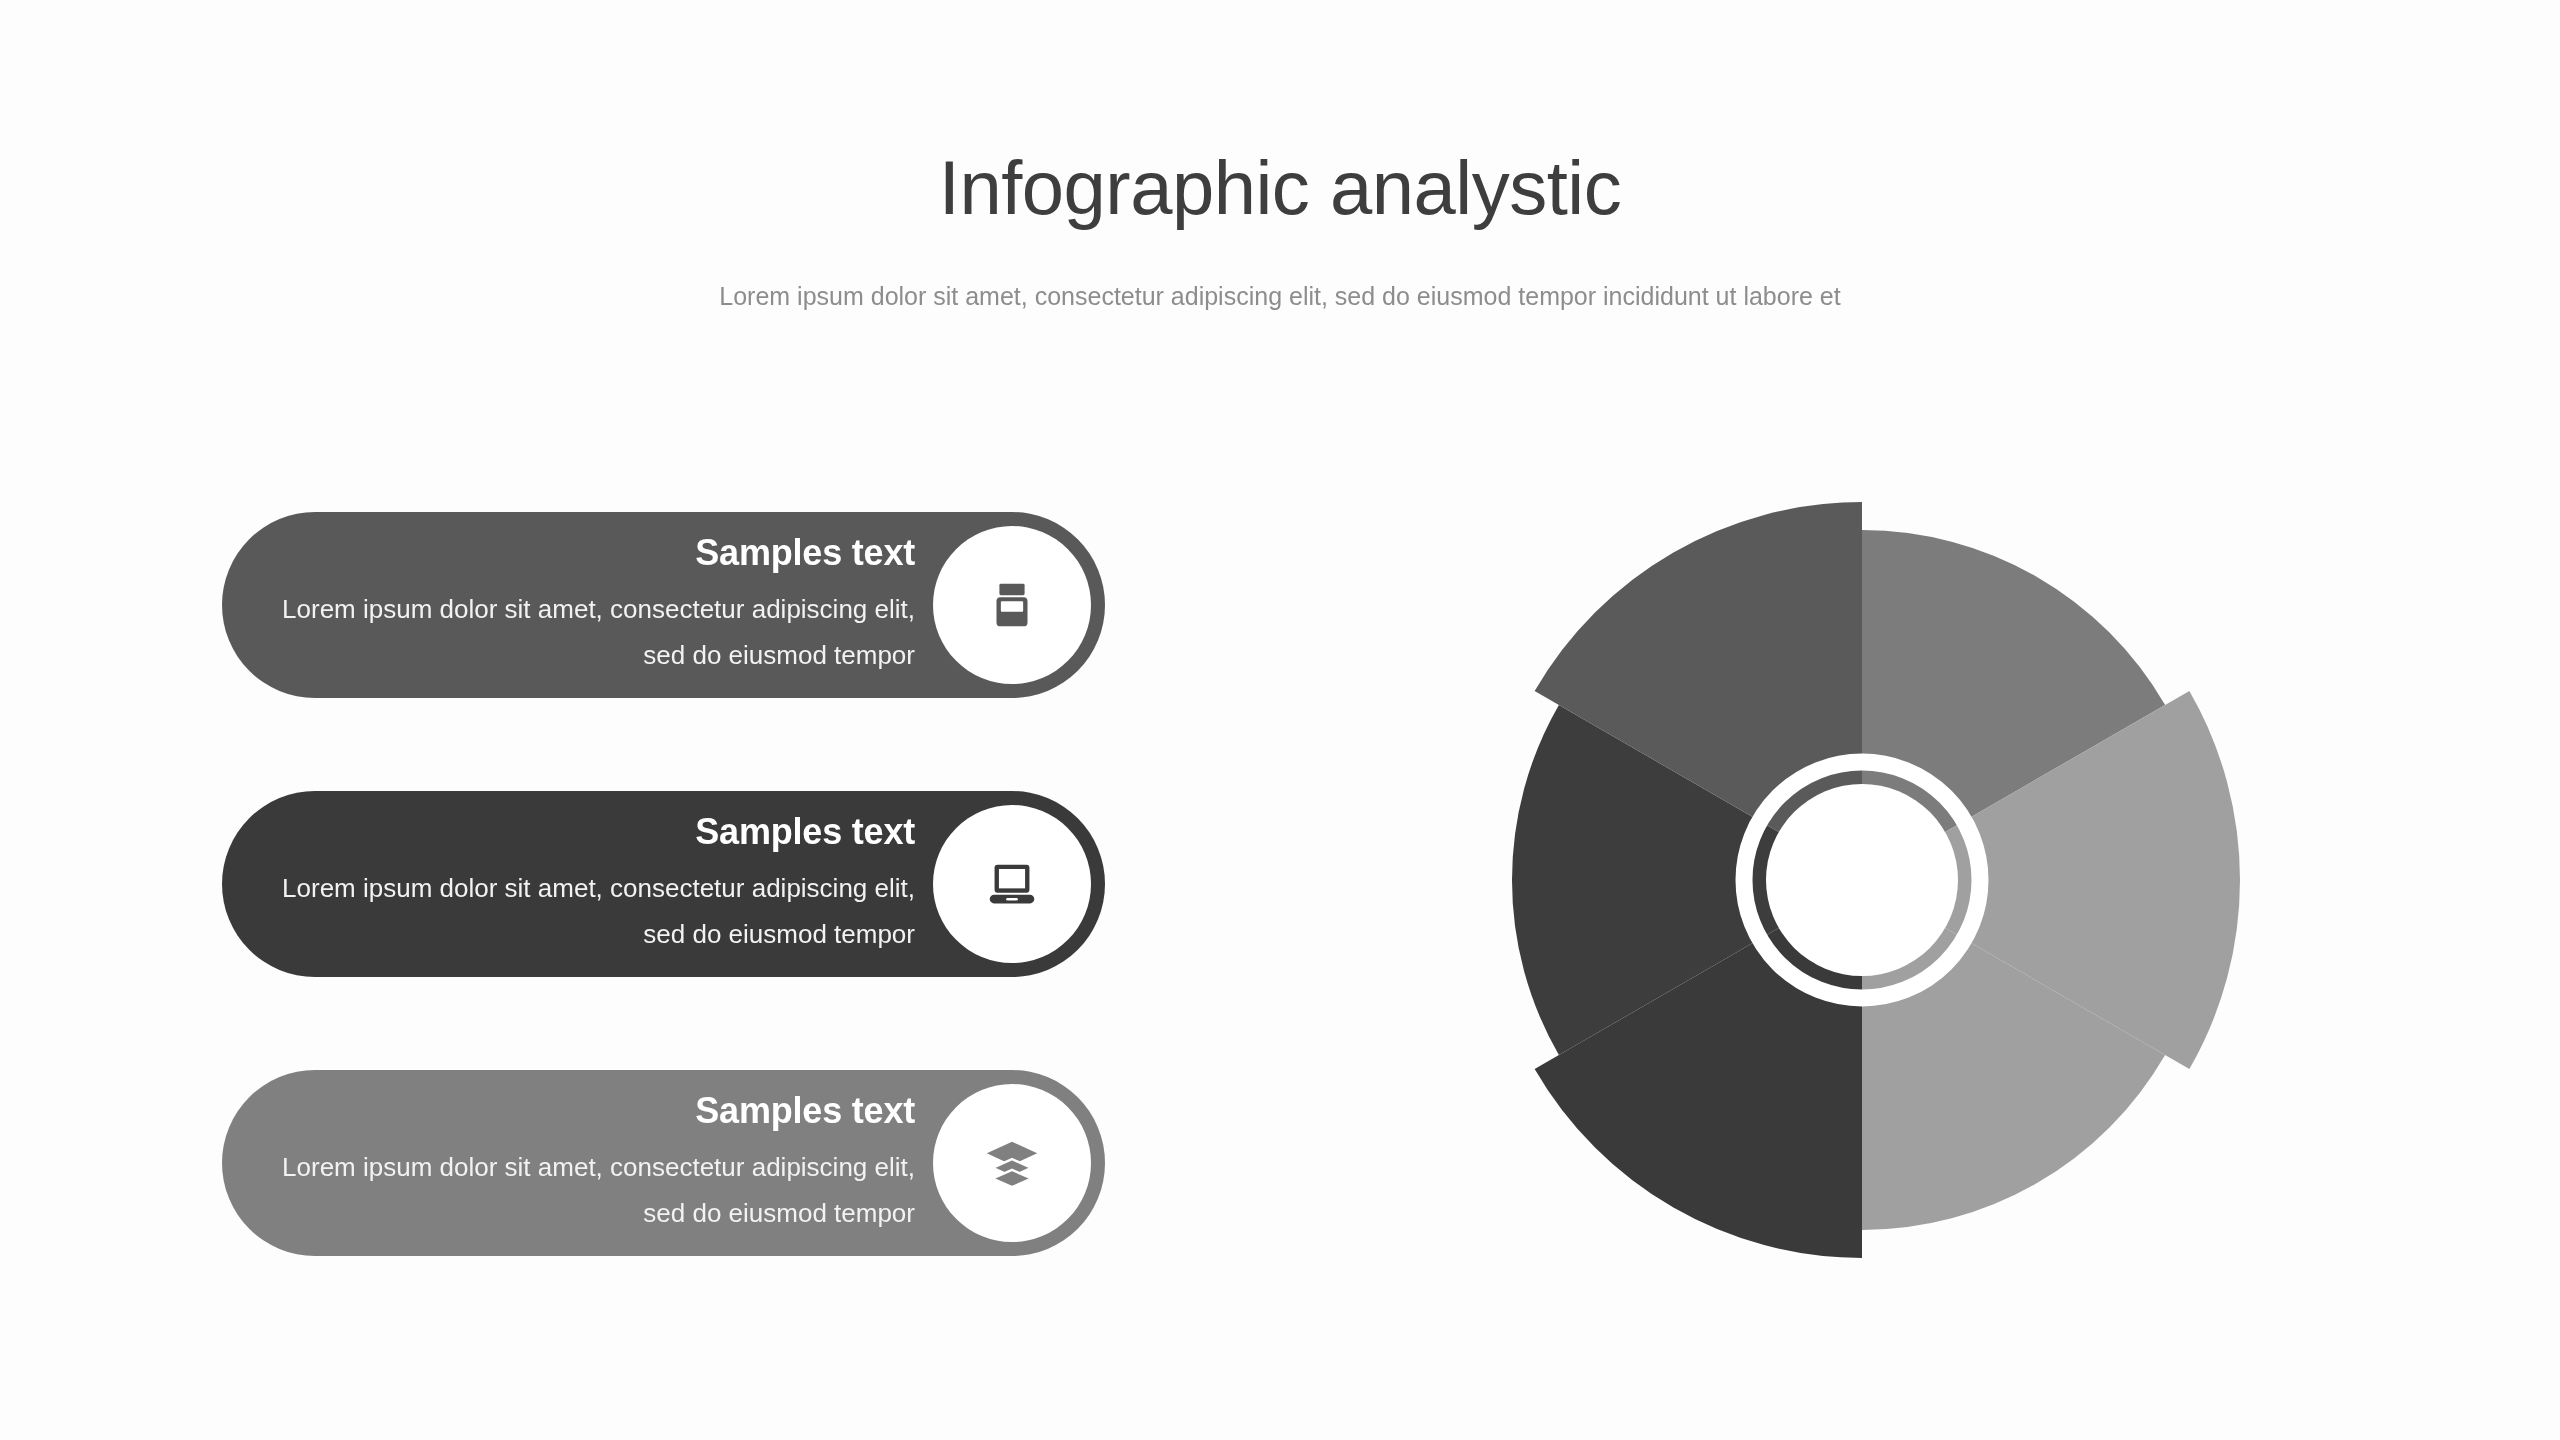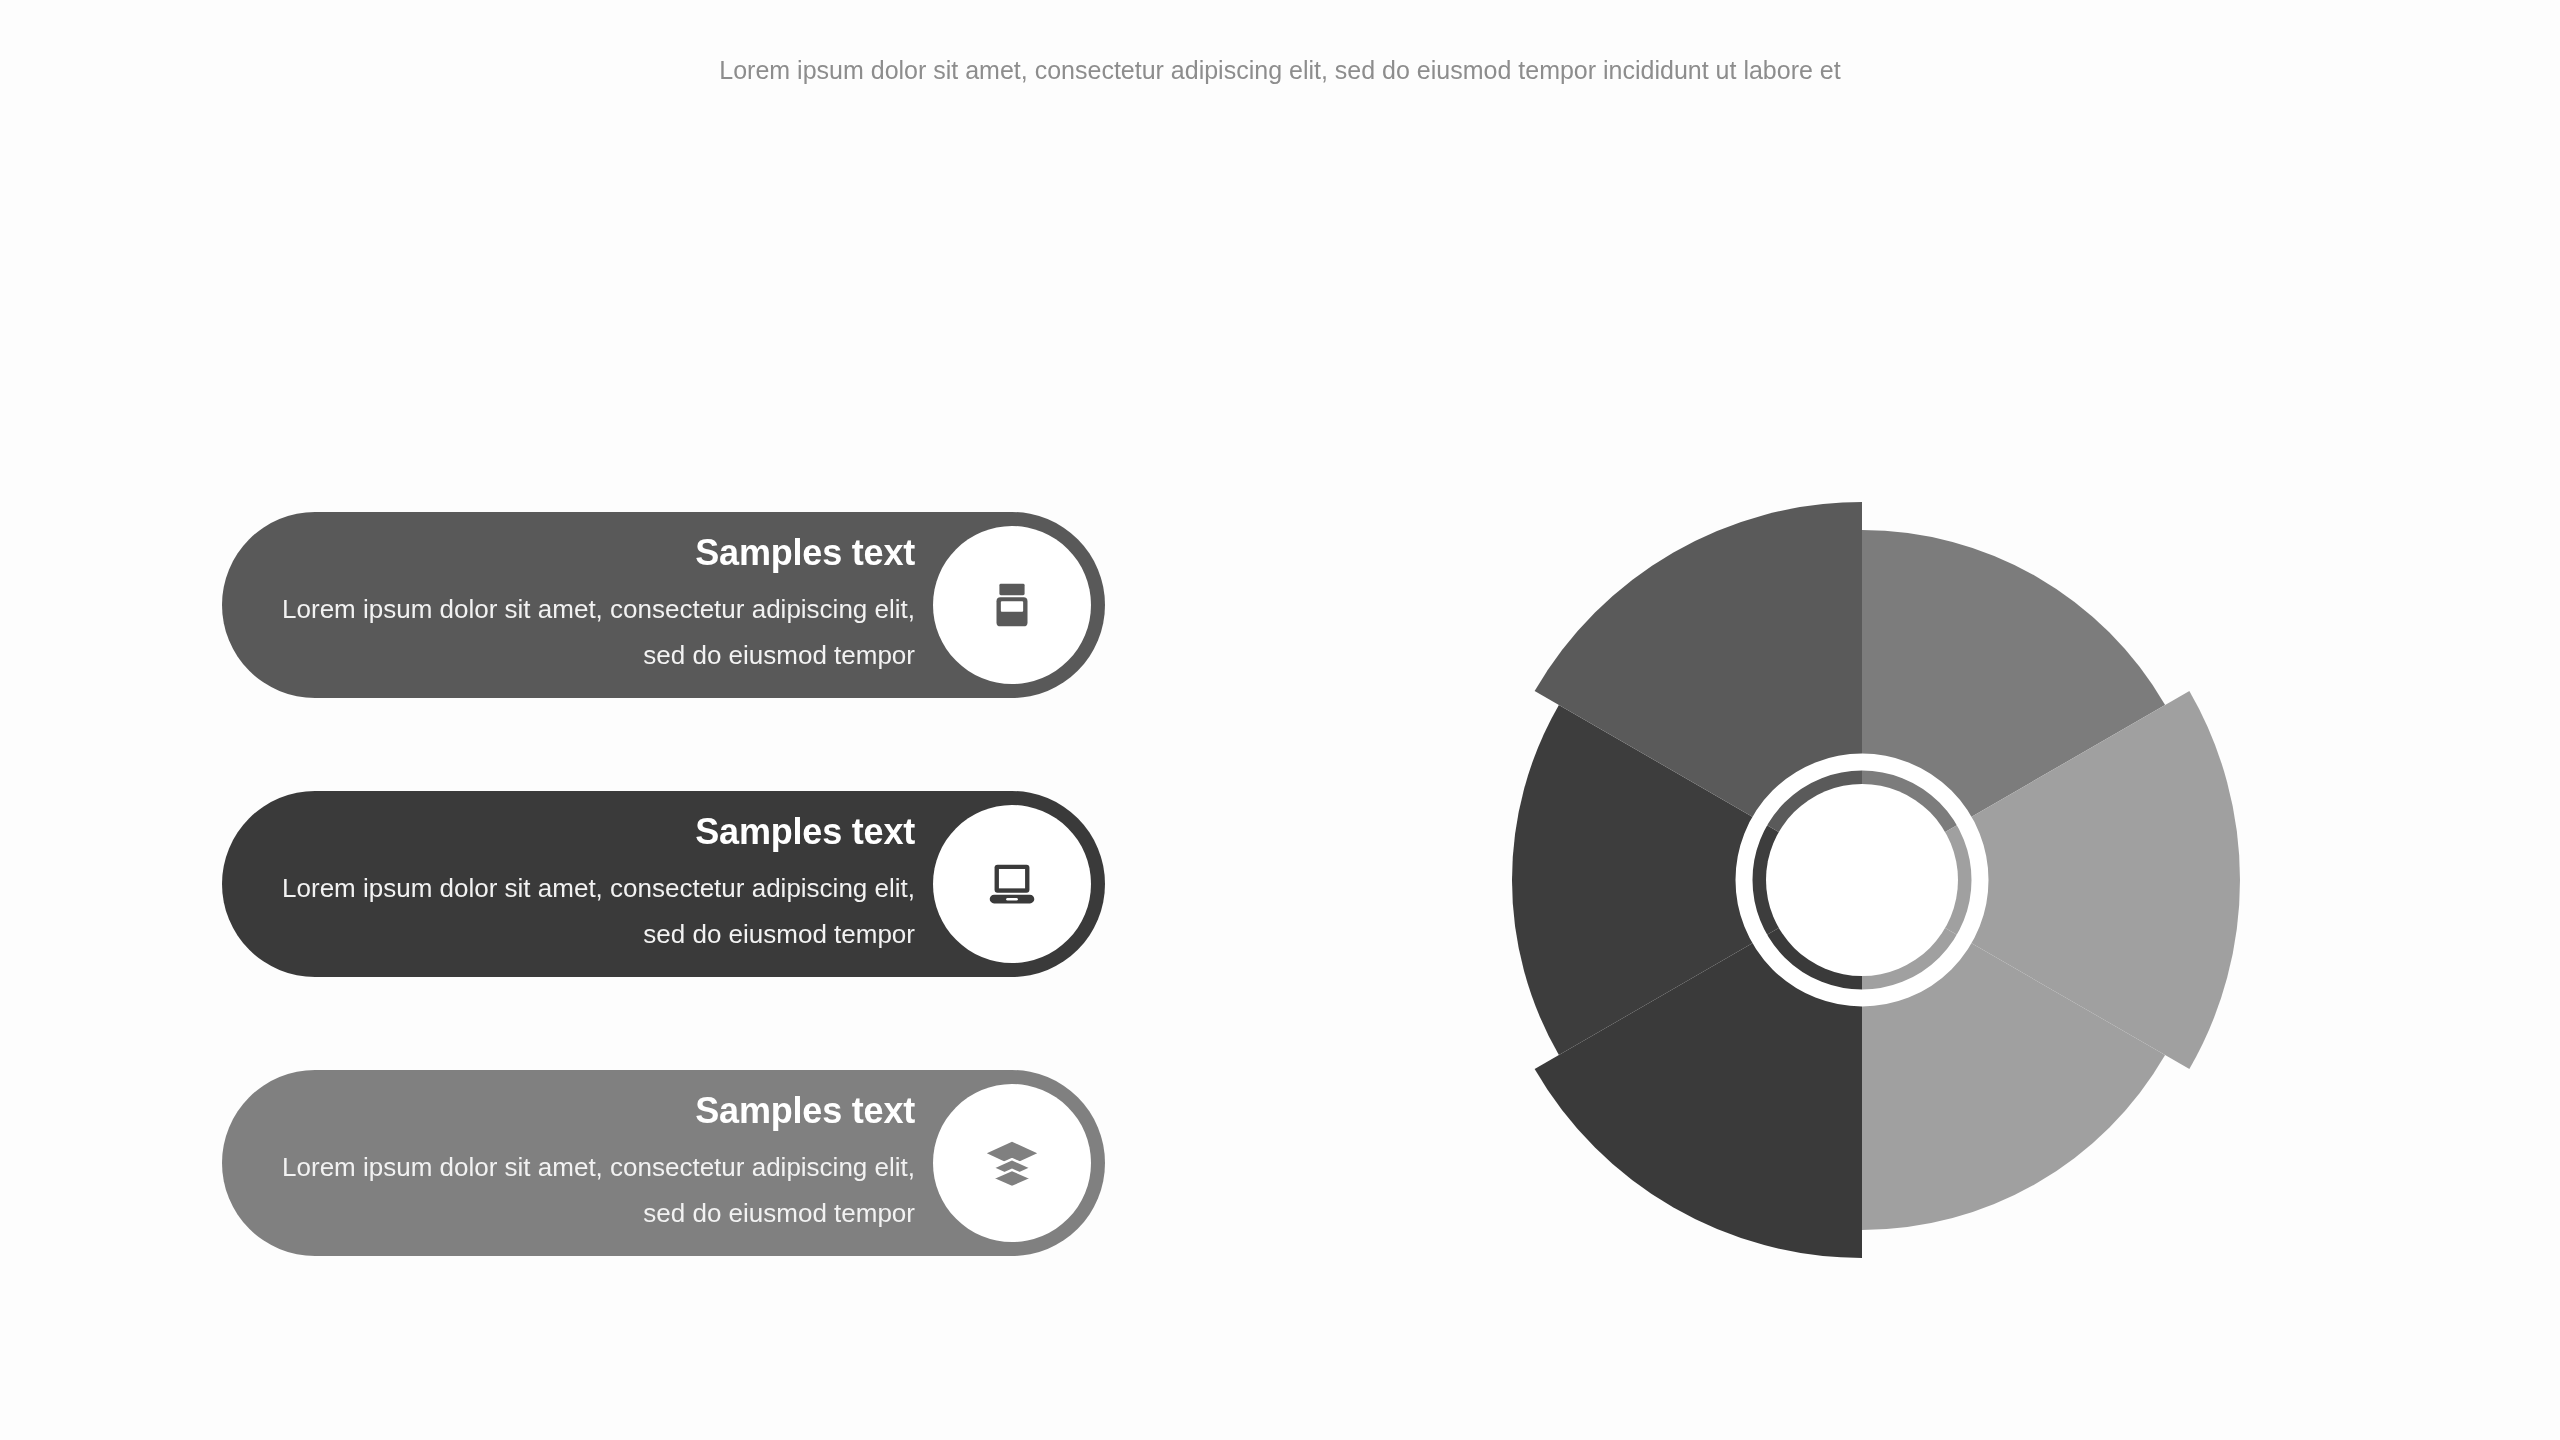--- a/index.html
+++ b/index.html
@@ -110,20 +110,21 @@
     top: 495px;
     width: 770px;
     height: 790px;
   }
   #chart-svg { display: block; width: 770px; height: 790px; }
 </style>
 </head>
 <body style="background: rgb(253, 253, 253);">
 
 <div id="header">
+  <h1 id="page-title" style="color: rgb(62, 62, 62);">Infographic analystic</h1>
   <p id="page-subtitle" style="color: rgb(141, 141, 141);">Lorem ipsum dolor sit amet, consectetur adipiscing elit, sed do eiusmod tempor incididunt ut labore et</p>
 </div>
 
 <div id="cards">
 
   <div class="card" style="background: rgb(89, 89, 89);">
     <div class="card-text">
       <div class="card-title">Samples text</div>
       <div class="card-desc">Lorem ipsum dolor sit amet, consectetur adipiscing elit, sed do eiusmod tempor</div>
     </div>

